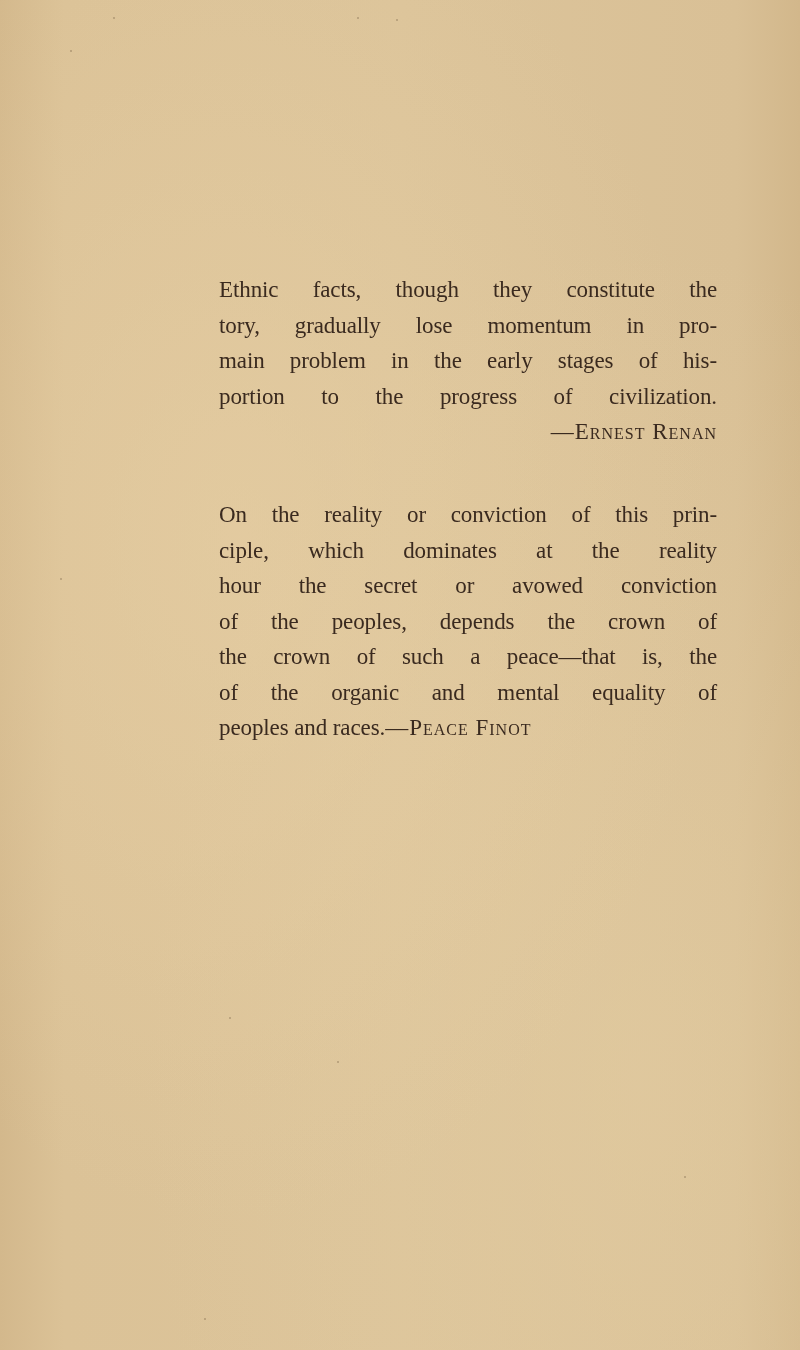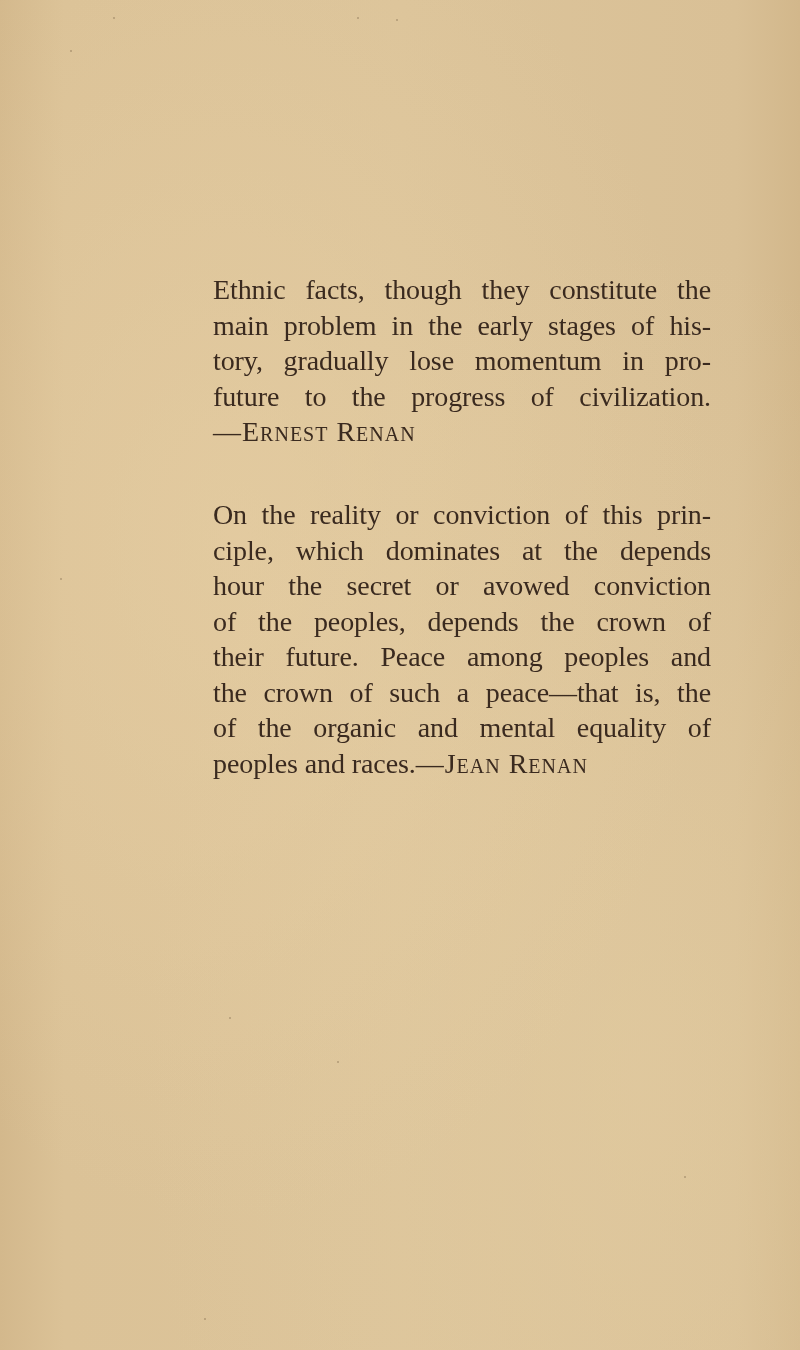--- a/index.html
+++ b/index.html
@@ -21,37 +21,38 @@
     }
     .page {
       position: absolute;
       left: 0;
       top: 0;
       width: 800px;
       height: 1350px;
     }
     .epigraph {
       position: absolute;
-      left: 213px;
+      left: 219px;
       width: 498px;
-      font-size: 28px;
+      font-size: 23px;
       line-height: 35.5px;
       letter-spacing: -0.1px;
     }
     .epigraph .line {
       display: block;
       text-align: justify;
       text-align-last: justify;
       white-space: nowrap;
     }
     .epigraph .line.last {
       text-align-last: left;
     }
     .attribution-right {
       display: block;
+      text-align: right;
       font-variant: small-caps;
       letter-spacing: 1px;
       font-family: Liberation Serif, serif;
     }
     .small-caps {
       font-variant: small-caps;
       letter-spacing: 1px;
     }
     #epigraph-renan { top: 272px; }
     #epigraph-finot { top: 497px; }
@@ -63,35 +64,34 @@
       background: rgba(90,70,50,0.35);
     }
   </style>
 </head>
 <body>
 
 <div class="page">
 
   <div class="epigraph" id="epigraph-renan">
     <span class="line">Ethnic facts, though they constitute the</span>
+    <span class="line">tory, gradually lose momentum in pro-</span>
     <span class="line">main problem in the early stages of his-</span>
-    <span class="line">tory, gradually lose momentum in pro-</span>
-    <span class="line">future to the progress of civilization.</span>
+    <span class="line">portion to the progress of civilization.</span>
     <span class="attribution-right">—Ernest Renan</span>
   </div>
 
   <div class="epigraph" id="epigraph-finot">
     <span class="line">On the reality or conviction of this prin-</span>
-    <span class="line">ciple, which dominates at the depends</span>
+    <span class="line">ciple, which dominates at the reality</span>
     <span class="line">hour the secret or avowed conviction</span>
     <span class="line">of the peoples, depends the crown of</span>
-    <span class="line">their future. Peace among peoples and</span>
     <span class="line">the crown of such a peace—that is, the</span>
     <span class="line">of the organic and mental equality of</span>
-    <span class="line last"><span>peoples and races.</span><span class="small-caps">—Jean Renan</span></span>
+    <span class="line last"><span>peoples and races.</span><span class="small-caps">—Peace Finot</span></span>
   </div>
 
   <span class="speck" style="left:113px;top:17px;"></span>
   <span class="speck" style="left:70px;top:50px;"></span>
   <span class="speck" style="left:357px;top:17px;"></span>
   <span class="speck" style="left:396px;top:19px;"></span>
   <span class="speck" style="left:229px;top:1017px;"></span>
   <span class="speck" style="left:337px;top:1061px;"></span>
   <span class="speck" style="left:684px;top:1176px;"></span>
   <span class="speck" style="left:204px;top:1318px;"></span>

